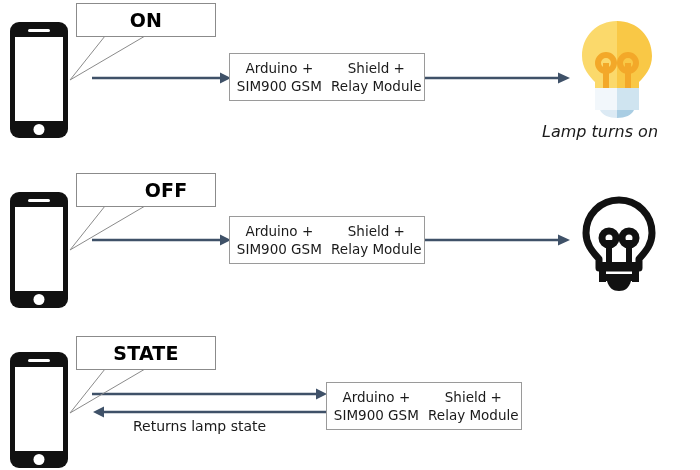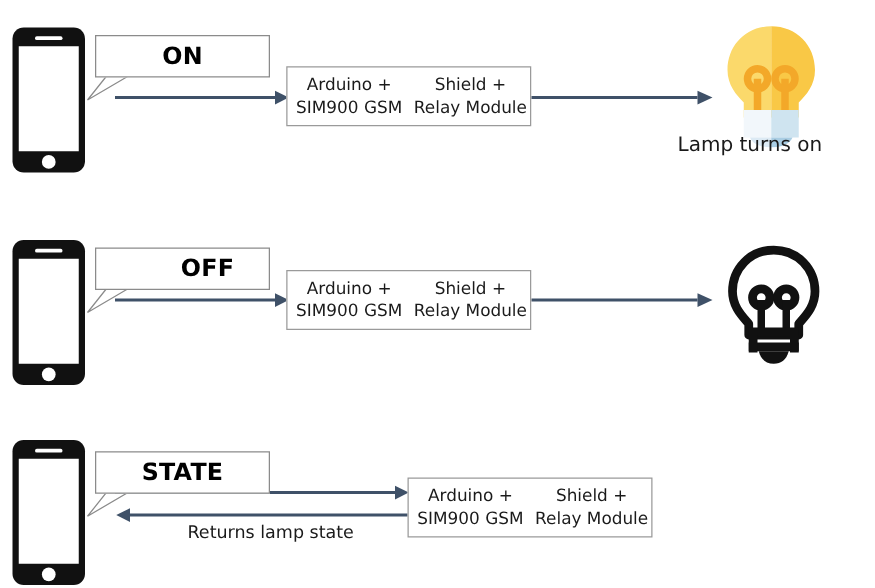--- a/index.html
+++ b/index.html
@@ -57,21 +57,20 @@
     border: 1px solid #8b8b8b;
     background: #ffffff;
     display: flex;
     align-items: center;
     justify-content: center;
     font-weight: bold;
     font-size: 19px;
     color: #000000;
     letter-spacing: 0.2px;
     z-index: 3;
-    margin-top: 25px;
   }
   .bubble-tail {
     z-index: 2;
     pointer-events: none;
   }
 
   
   .procbox {
     box-sizing: border-box;
     border: 1px solid #9a9a9a;
@@ -149,21 +148,21 @@
 
     <path d="M17 70 L39 70 L39 92 L17 92 Z" fill="#f2f7fb"></path>
 
     <path d="M39 70 L61 70 L61 92 L39 92 Z" fill="#cfe4f0"></path>
 
     <path d="M22 92 L39 92 L39 100 C31 100 24 97 22 92 Z" fill="#dceaf4"></path>
 
     <path d="M39 92 L56 92 C54 97 47 100 39 100 Z" fill="#a9cde3"></path>
   </svg>
 
-  <div class="abs caption" style="left:542px; top:106px;">Lamp turns on</div>
+  <div class="abs caption" style="left:542px; top:122px;font-style:italic;">Lamp turns on</div>
 
   <div class="abs phone-body" style="left:10px; top:192px; width:58px; height:116px;">
     <div class="phone-speaker"></div>
     <div class="phone-screen"></div>
     <div class="phone-home"></div>
   </div>
 
   <svg class="abs bubble-tail" width="130" height="75" style="left:60px; top:205px;" viewBox="0 0 130 75">
     <polyline points="45,1 10,45 85,1" fill="none" stroke="#8b8b8b" stroke-width="1"></polyline>
   </svg>
@@ -227,15 +226,15 @@
   <svg class="abs arrow-svg" width="236" height="16" style="left:92px; top:404px;" viewBox="0 0 236 16">
     <line x1="12" y1="8" x2="236" y2="8" stroke="#3f5168" stroke-width="2.4"></line>
     <polygon points="12,2.5 1,8 12,13.5" fill="#3f5168"></polygon>
   </svg>
 
   <div class="abs procbox" style="left:326px; top:382px; width:196px; height:48px;">
     <span>Arduino + SIM900 GSM</span>
     <span>Shield + Relay Module</span>
   </div>
 
-  <div class="abs small-caption" style="left:150px; top:418px;">Returns lamp state</div>
+  <div class="abs small-caption" style="left:133px; top:418px;">Returns lamp state</div>
 
 </div>
 
 </body></html>

